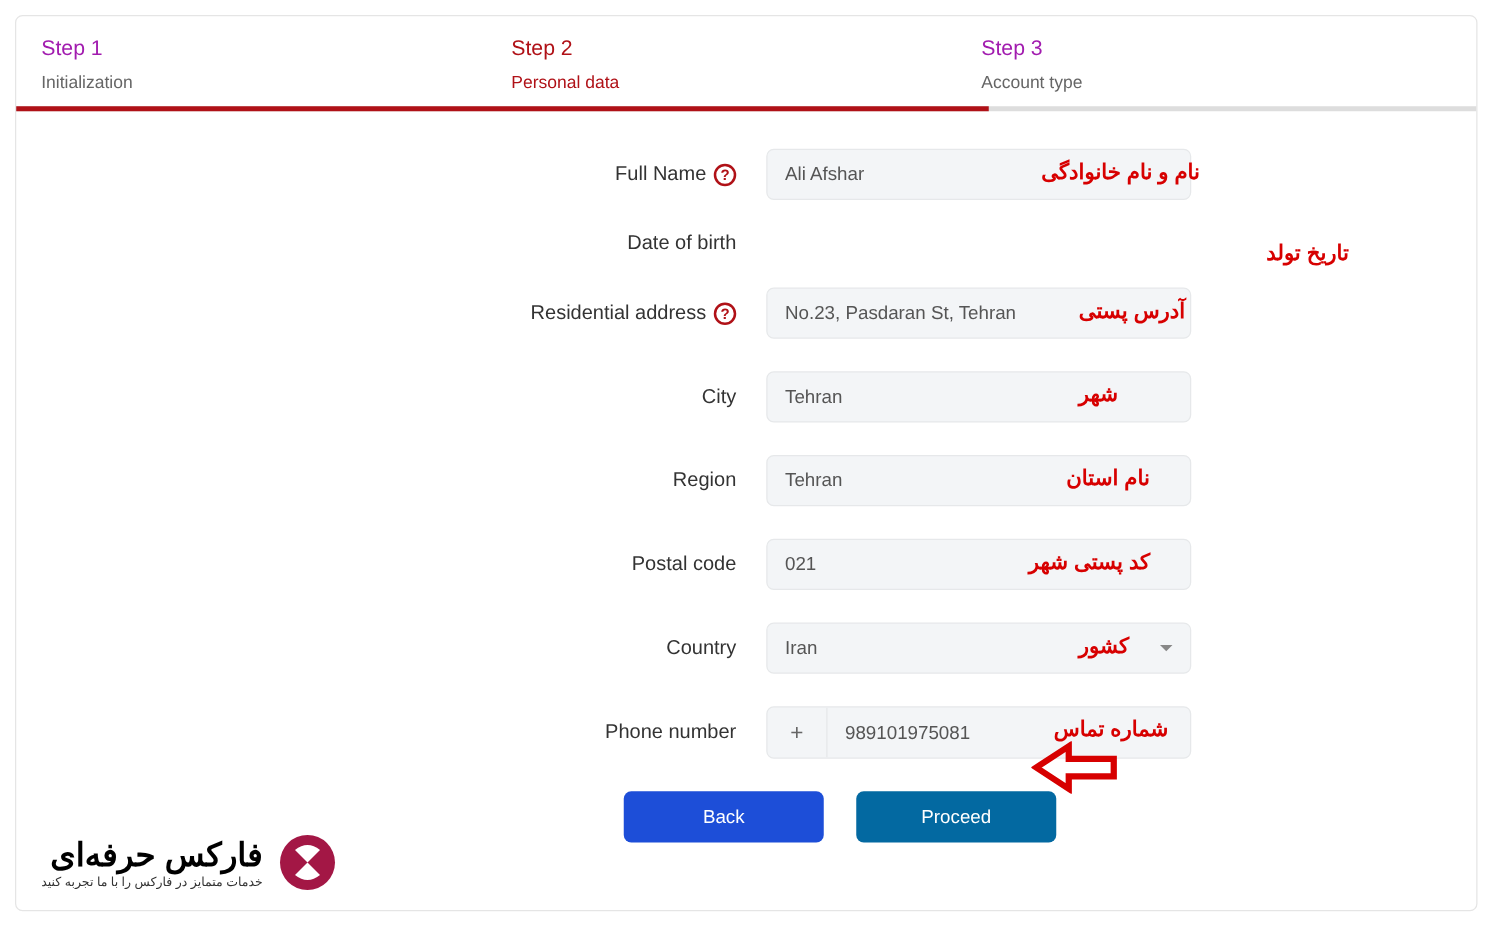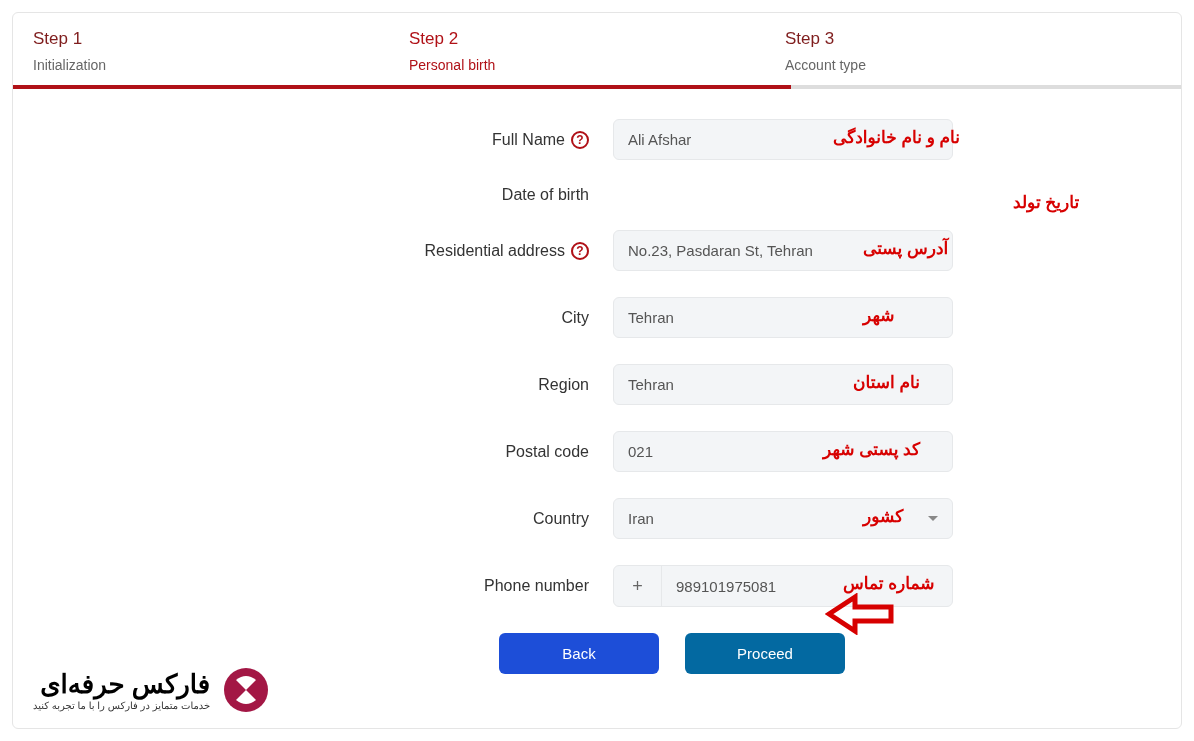--- a/index.html
+++ b/index.html
@@ -22,21 +22,21 @@
     .stepper {
       display: flex;
       padding: 16px 20px 0 20px;
     }
     .step {
       flex: 1;
     }
     .step-title {
       font-size: 17px;
       font-weight: 400;
-      color: #7f1d1d;
+      color: #a21caf;
       margin-bottom: 8px;
     }
     .step-sub {
       font-size: 14px;
       color: #666;
     }
     .step.active .step-title,
     .step.active .step-sub { color: #b01117; }
     .progress-bar {
       height: 4px;
@@ -231,21 +231,21 @@
 
 <div class="card">
 
   <div class="stepper">
     <div class="step">
       <div class="step-title">Step 1</div>
       <div class="step-sub">Initialization</div>
     </div>
     <div class="step active">
       <div class="step-title">Step 2</div>
-      <div class="step-sub">Personal birth</div>
+      <div class="step-sub">Personal data</div>
     </div>
     <div class="step">
       <div class="step-title">Step 3</div>
       <div class="step-sub">Account type</div>
     </div>
   </div>
   <div class="progress-bar">
     <div class="progress-fill"></div>
   </div>
 

